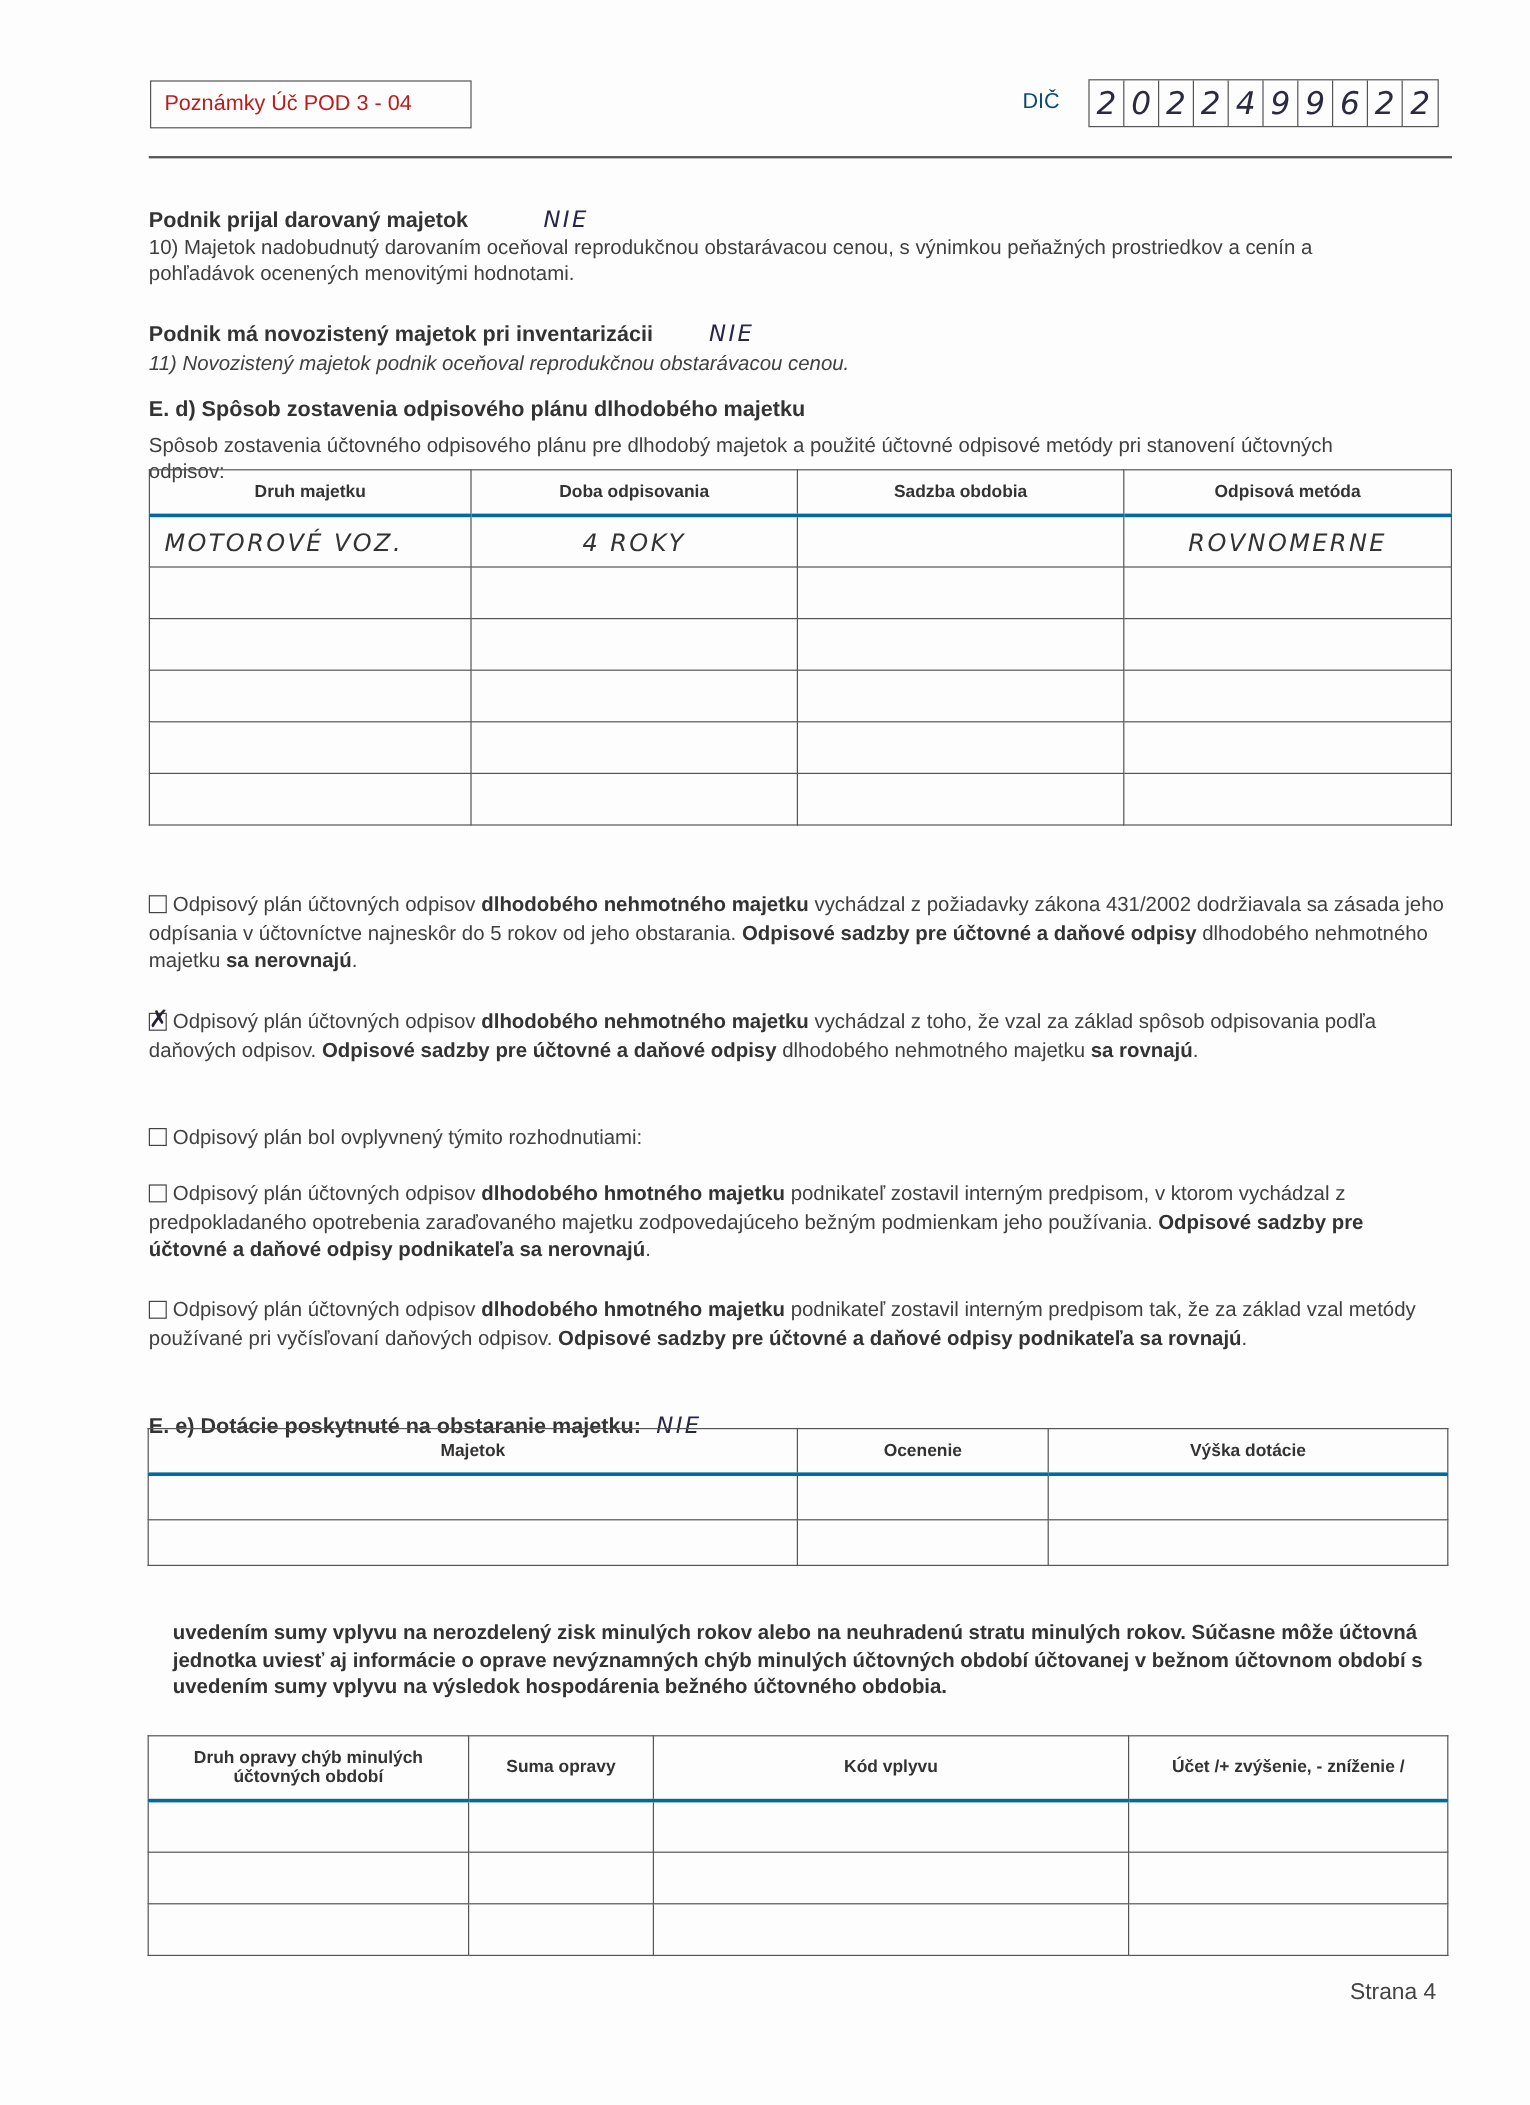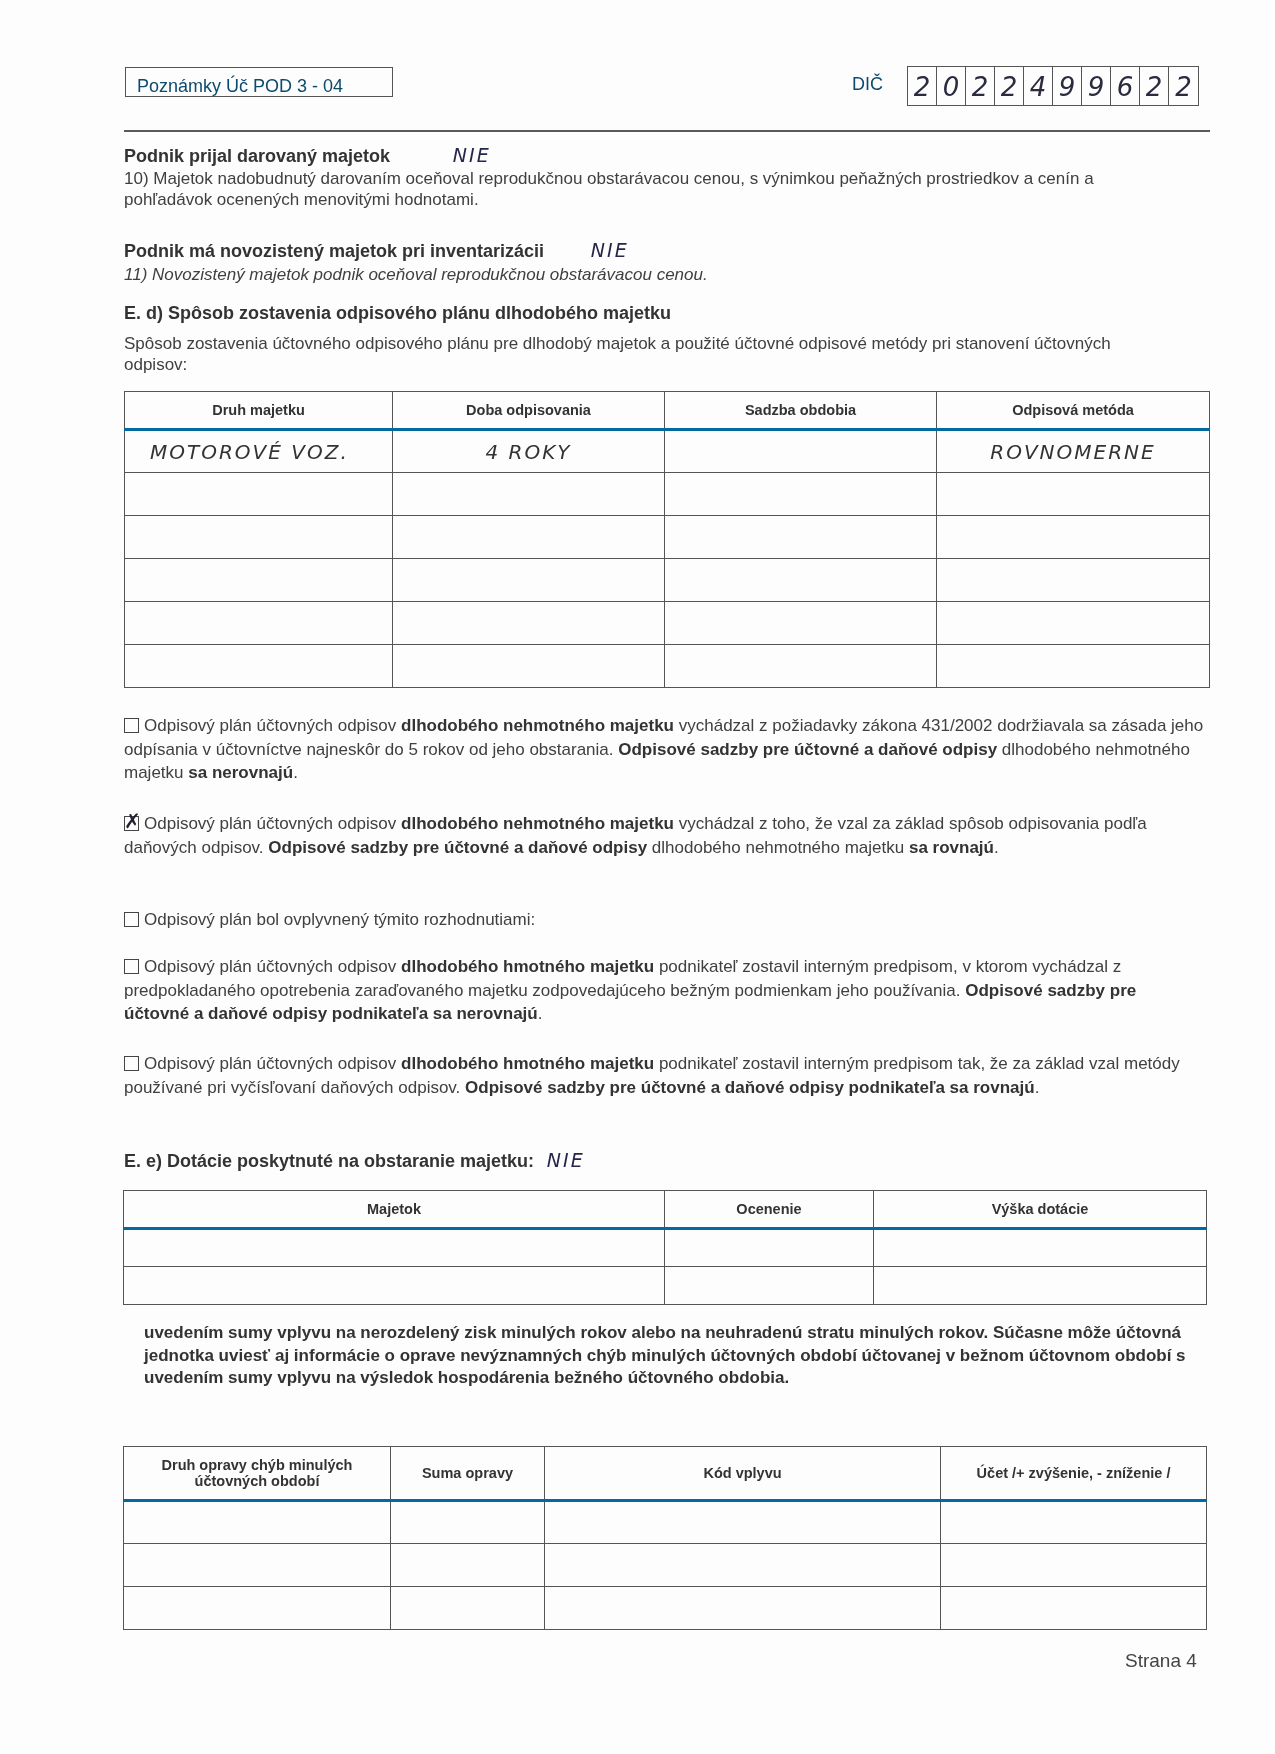--- a/index.html
+++ b/index.html
@@ -1,24 +1,24 @@
 <!DOCTYPE html>
 <html><head>
 <meta charset="utf-8">
 <style>
   html, body { margin: 0; padding: 0; background: #fdfdfd; }
   body { width: 1275px; height: 1754px; position: relative; font-family: "Liberation Sans", sans-serif; color: #3a3a3a; overflow: hidden; }
   .abs { position: absolute; }
-  .title-box { left: 125px; top: 67px; width: 268px; height: 30px; border: 1.5px solid #555; box-sizing: border-box; font-size: 18px; line-height: 36px; padding-left: 11px; color: #0c4a6e; }
+  .title-box { left: 125px; top: 67px; width: 268px; height: 40px; border: 1.5px solid #555; box-sizing: border-box; font-size: 18px; line-height: 36px; padding-left: 11px; color: #b91c1c; }
   .dic-label { left: 852px; top: 74px; font-size: 18px; color: #0c4a6e; }
   .dic-boxes { left: 907px; top: 66px; display: flex; border: 1.5px solid #555; height: 38px; }
   .dic-box { width: 29px; height: 38px; border-right: 1.5px solid #555; box-sizing: border-box; font-family: "DejaVu Sans", sans-serif; font-size: 26px; color: #2b2b40; text-align: center; line-height: 40px; font-style: italic; }
   .dic-box:last-child { border-right: none; }
   .divider { left: 124px; top: 130px; width: 1086px; height: 2px; background: #5a5a5a; }
-  .p { left: 124px; width: 1080px; font-size: 17px; line-height: 21px; color: #404040; }
+  .p { left: 124px; width: 1080px; font-size: 17px; line-height: 21px; color: #404040; margin-top: 28px; }
   .b { font-weight: bold; color: #333; }
   .hw { font-family: "DejaVu Sans", sans-serif; font-style: italic; color: #26264a; font-size: 19px; letter-spacing: 2px; }
   .h { font-size: 18px; font-weight: bold; color: #333; }
   table.grid { position: absolute; border-collapse: collapse; table-layout: fixed; }
   table.grid td, table.grid th { border: 1.2px solid #555; font-size: 14.5px; color: #333; font-weight: normal; padding: 0; }
   table.grid th { font-weight: bold; text-align: center; }
   table.grid tr.head th { border-bottom: 3px solid #0369a1; }
   .cb { display: inline-block; width: 15px; height: 15px; border: 1.5px solid #444; vertical-align: -2px; margin-right: 5px; position: relative; box-sizing: border-box; }
   .cb.checked::after { content: "✗"; position: absolute; left: -1px; top: -7px; font-size: 20px; color: #223; font-family: "DejaVu Sans", sans-serif; }
   .footer { left: 1125px; top: 1650px; font-size: 19px; color: #444; }
@@ -65,21 +65,21 @@
       <col style="width:273px">
     </colgroup>
   <tbody>
       <tr class="head" style="height:38px;">
     <th>Druh majetku</th>
     <th>Doba odpisovania</th>
     <th>Sadzba obdobia</th>
     <th>Odpisová metóda</th>
   </tr>
   <tr style="height:43px;">
-    <td class="hw" style="padding-left:25px;font-size:20px;">MOTOROVÉ VOZ.</td>
+    <td class="hw" style="padding-left:12px;font-size:20px;">MOTOROVÉ VOZ.</td>
     <td class="hw" style="text-align:center;font-size:20px;">4 ROKY</td>
     <td></td>
     <td class="hw" style="text-align:center;font-size:20px;">ROVNOMERNE</td>
   </tr>
   <tr style="height:43px;">
         <td></td>
         <td></td>
         <td></td>
         <td></td>
       </tr>

